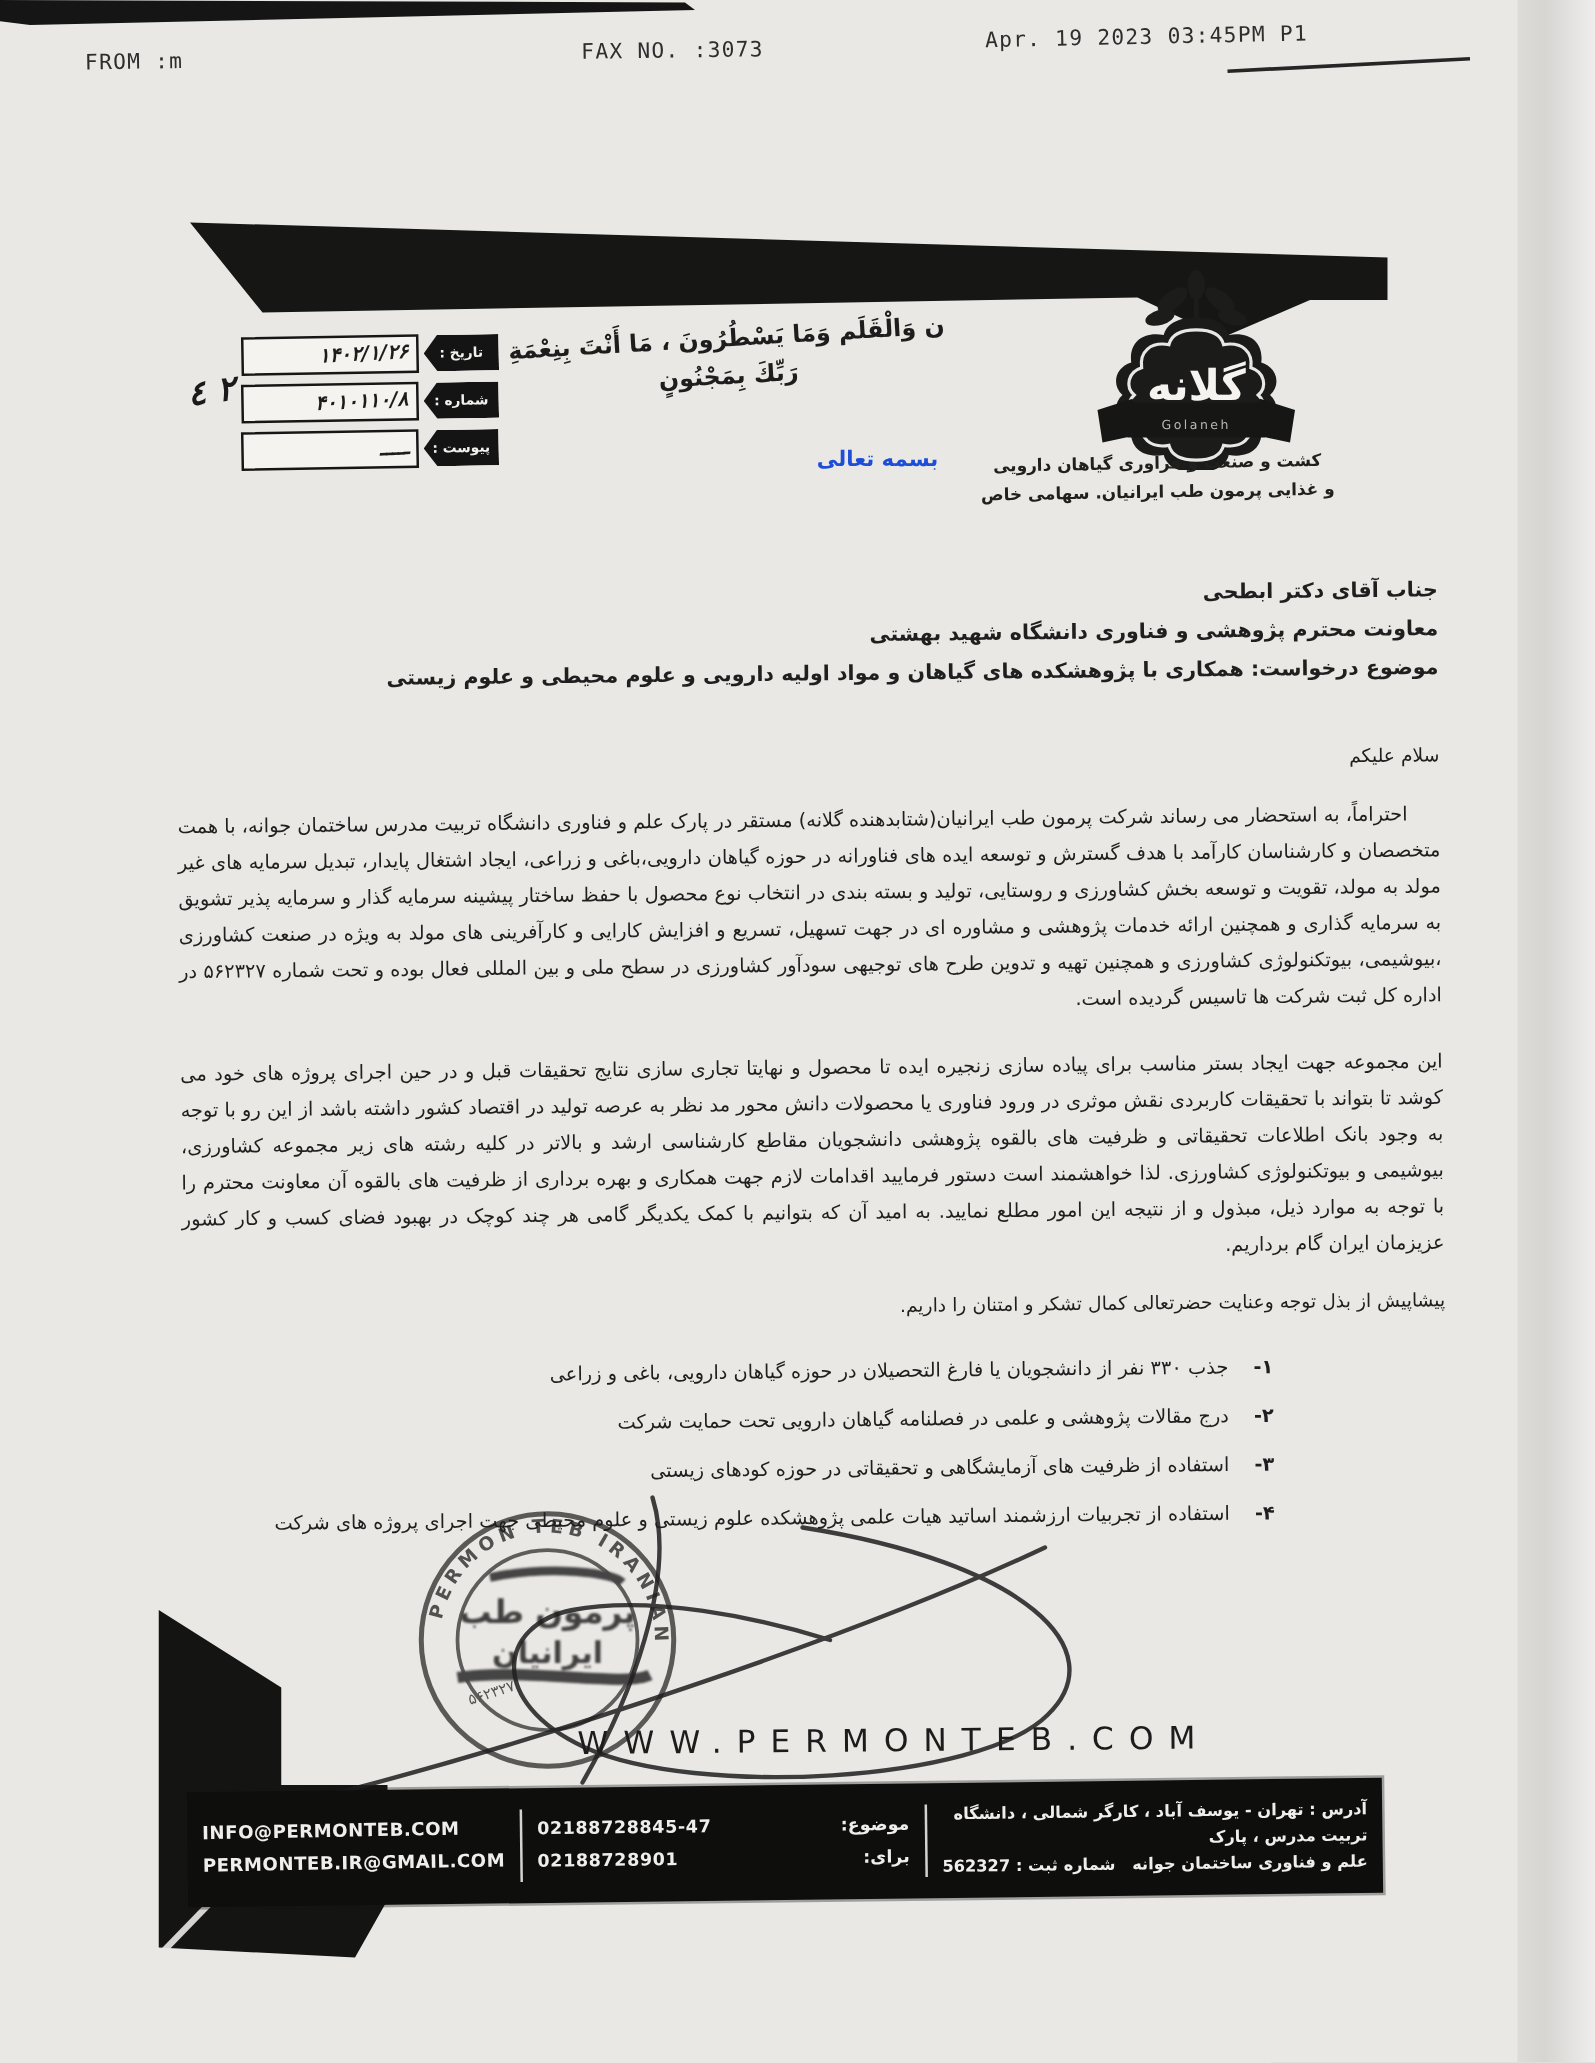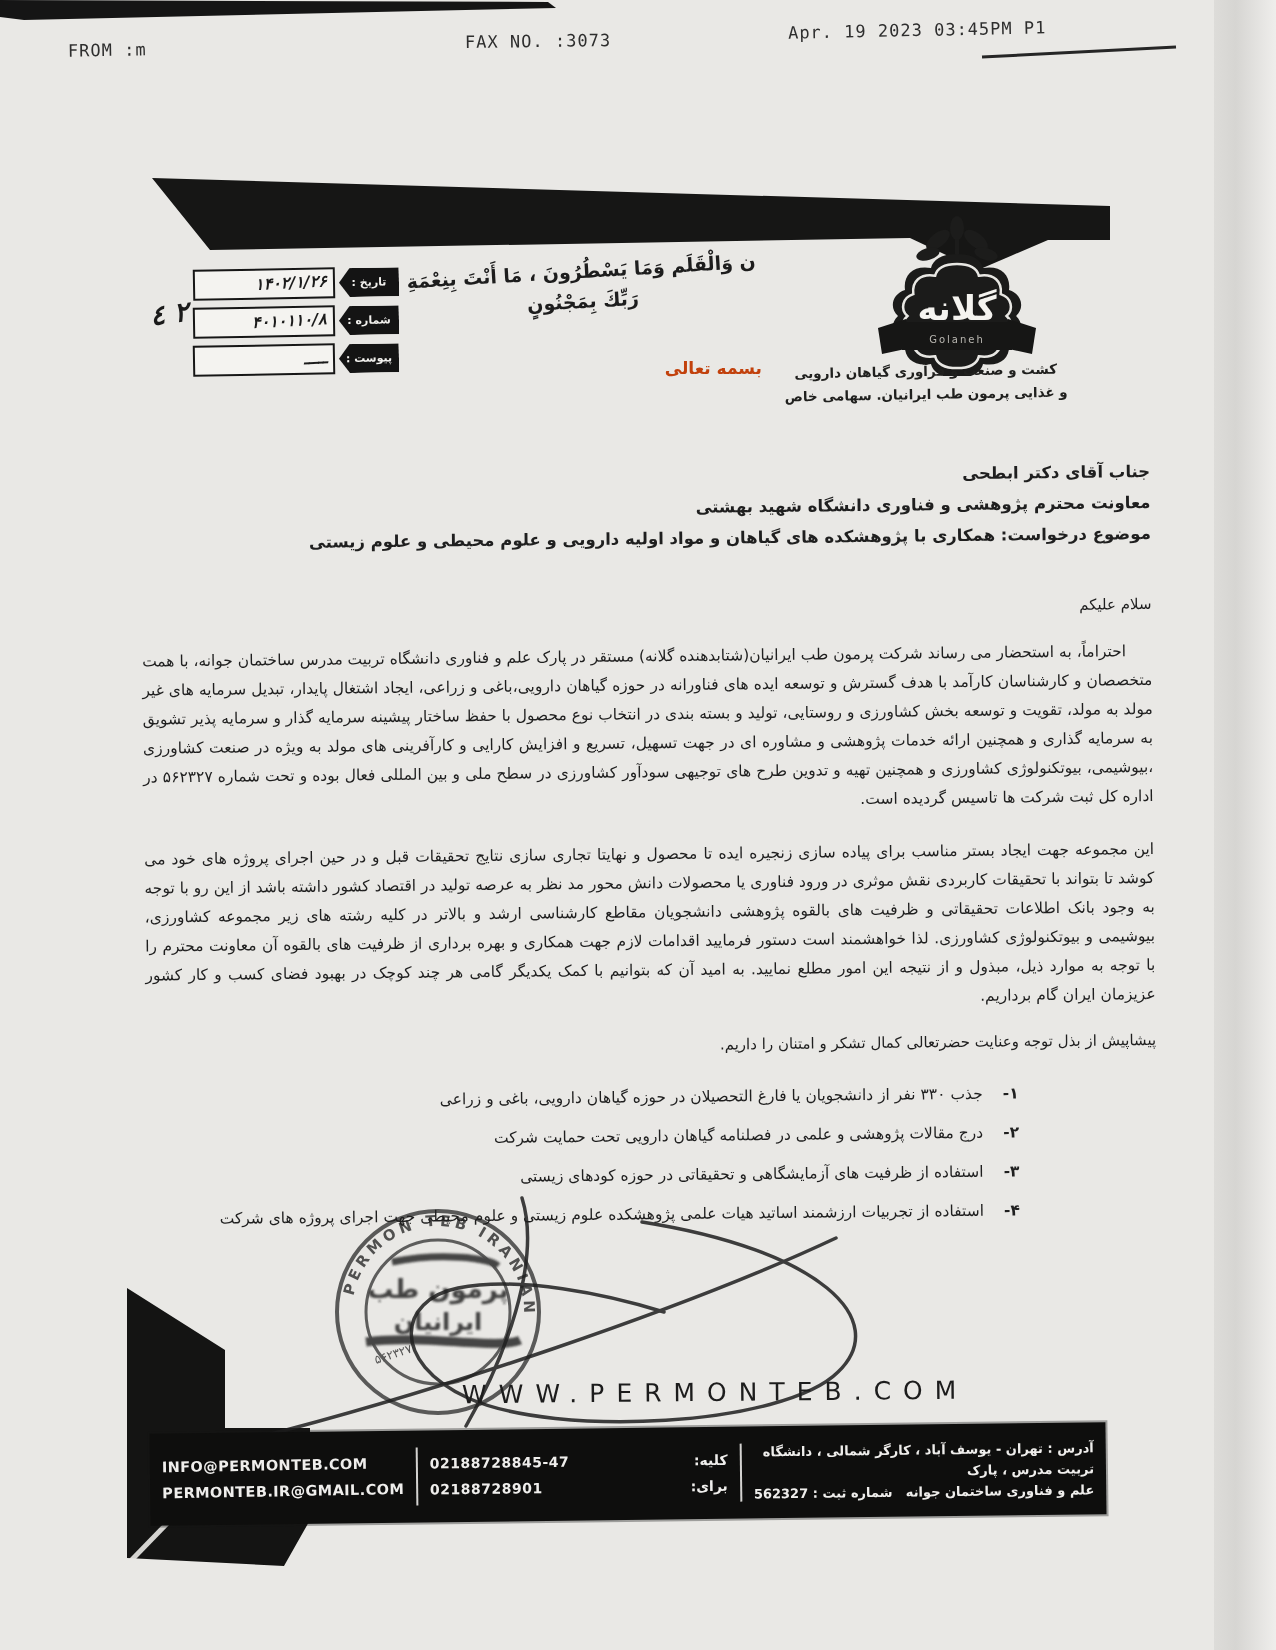--- a/index.html
+++ b/index.html
@@ -24,22 +24,22 @@
   .hand{font-style:italic;font-weight:bold;color:#1c1c1c;direction:rtl;}
   .row-date{top:268px;transform:rotate(-1deg);}
   .row-num{top:306px;transform:rotate(-1deg);}
   .row-att{top:344px;transform:rotate(-1deg);}
   .field-box .hand{position:absolute;right:6px;top:3px;font-size:16px;transform:rotate(-2deg);white-space:nowrap;}
   .scrawl{left:150px;top:298px;font-size:27px;font-weight:bold;font-style:italic;direction:rtl;
     transform:rotate(-8deg);color:#1a1a1a;z-index:2;}
   
   .verse{right:508px;top:256px;width:372px;direction:rtl;text-align:center;font-size:19px;font-weight:bold;
     line-height:30px;color:#1d1d1d;transform:rotate(-3.4deg);z-index:2;}
-  .basmala{left:642px;top:358px;width:120px;font-size:17px;font-weight:bold;
-    direction:rtl;color:#c2410c;z-index:2;}
+  .basmala{left:642px;top:358px;width:120px;text-align:center;font-size:17px;font-weight:bold;
+    direction:rtl;color:#1d4ed8;z-index:2;}
   
   .logo-svg{position:absolute;left:852px;top:216px;z-index:2;}
   .company-desc{right:170px;top:360px;width:360px;direction:rtl;text-align:center;font-weight:bold;
     font-size:13.5px;line-height:23px;color:#20201e;z-index:2;transform:rotate(-1deg);}
   
   .content{position:absolute;right:126px;top:456px;width:1010px;direction:rtl;color:#1f1f1f;
     transform:rotate(-0.6deg);transform-origin:top right;z-index:2;}
   .recipient div{font-weight:bold;font-size:16.5px;line-height:31px;text-align:right;}
   .salutation{margin-top:46px;font-size:15px;text-align:right;}
   .para{margin-top:24px;font-size:15.5px;line-height:29px;text-align:justify;text-align-last:right;}
@@ -198,21 +198,21 @@
     <div class="f-col f-address">
       <div>آدرس : تهران - یوسف آباد ، کارگر شمالی ، دانشگاه تربیت مدرس ، پارک</div>
       <div class="l2">
         <span>علم و فناوری ساختمان جوانه</span>
         <span>شماره ثبت : 562327</span>
       </div>
     </div>
     <div class="f-div"></div>
     <div class="f-col f-phones">
       <div class="f-phone-row">
-        <span>کلیه:</span>
+        <span>موضوع:</span>
         <span class="val">02188728845-47</span>
       </div>
       <div class="f-phone-row">
         <span>برای:</span>
         <span class="val">02188728901</span>
       </div>
     </div>
     <div class="f-div"></div>
     <div class="f-col f-emails">
       <div>INFO@PERMONTEB.COM</div>

